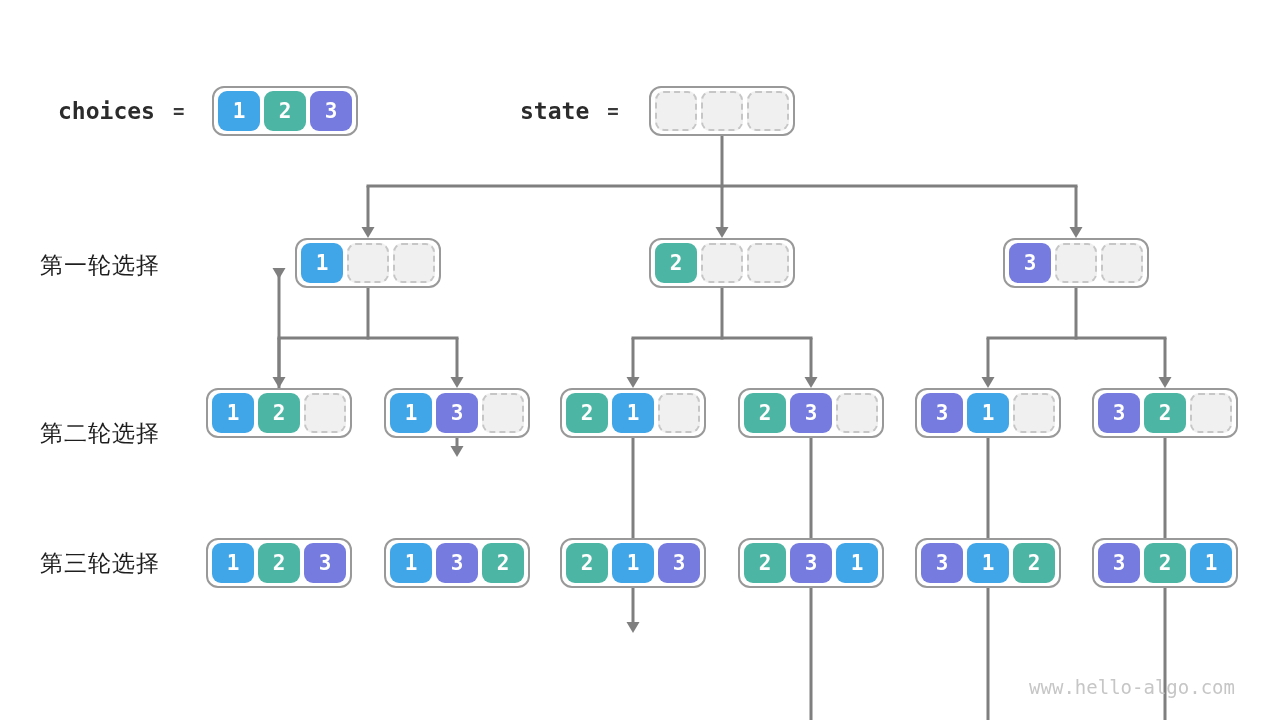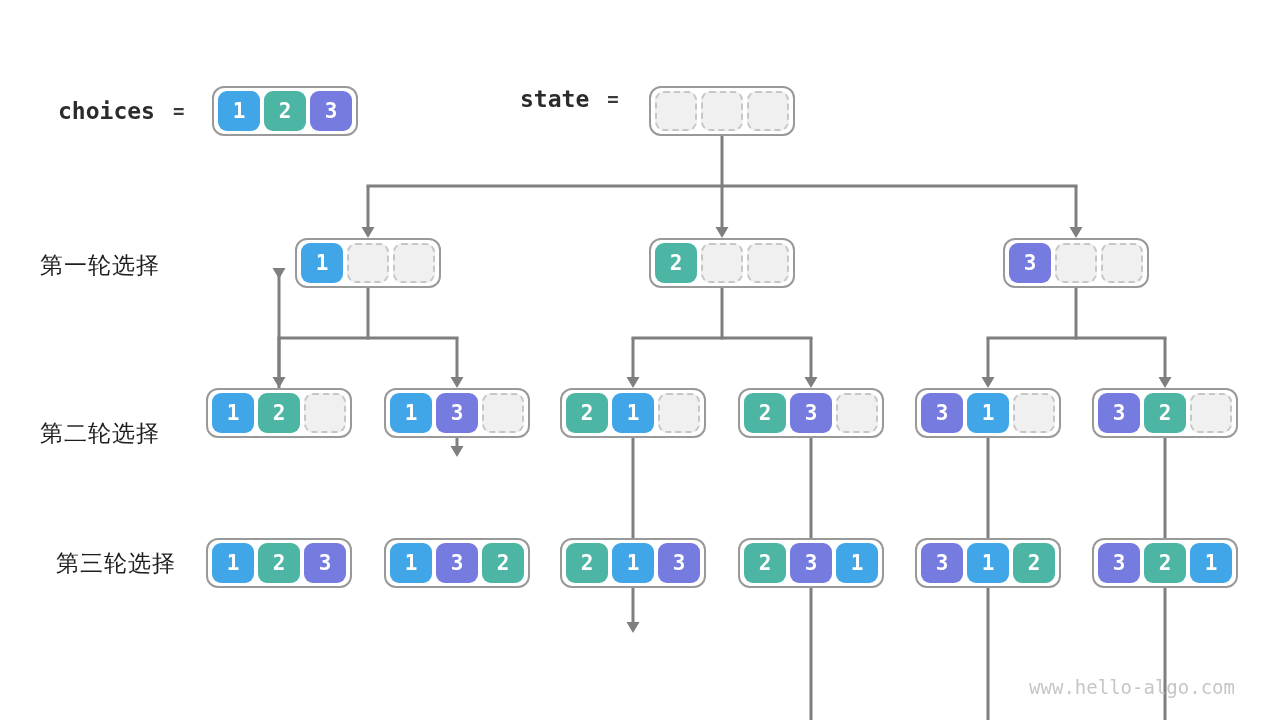--- a/index.html
+++ b/index.html
@@ -78,21 +78,21 @@
       <polygon points="981.5,977 994.5,977 988,988" fill="#7f7f7f"></polygon>
       <line x1="1165" y1="438" x2="1165" y2="1155" stroke="#7f7f7f" stroke-width="3"></line>
       <polygon points="1158.5,1154 1171.5,1154 1165,1165" fill="#7f7f7f"></polygon>
     </svg>
 
   <div class="legend" style="left:58px;top:86px;">
     <span class="name">choices</span>
     <span class="eq">=</span>
   </div>
 
-  <div class="legend" style="left:520px;top:74px;justify-content:space-between;">
+  <div class="legend" style="left:520px;top:86px;justify-content:space-between;">
     <span class="name">state</span>
     <span class="eq">=</span>
   </div>
 
   <div id="boxes">
       <div class="abox" style="left: 212px; top: 86px;">
         <div class="cell filled v1">1</div>
         <div class="cell filled v2">2</div>
         <div class="cell filled v3">3</div>
       </div>
@@ -173,17 +173,17 @@
       </div>
       <div class="abox" style="left: 1092px; top: 538px;">
         <div class="cell filled v3">3</div>
         <div class="cell filled v2">2</div>
         <div class="cell filled v1">1</div>
       </div>
     </div>
   <div id="row-labels">
       <div class="rowlabel" style="top: 240px;">第一轮选择</div>
       <div class="rowlabel" style="top: 408px; text-align: right;">第二轮选择</div>
-      <div class="rowlabel" style="top: 538px; margin-left: 16px;">第三轮选择</div>
+      <div class="rowlabel" style="top: 538px;">第三轮选择</div>
     </div>
 
   <div class="footer">www.hello-algo.com</div>
 </div>
 
 </body></html>

